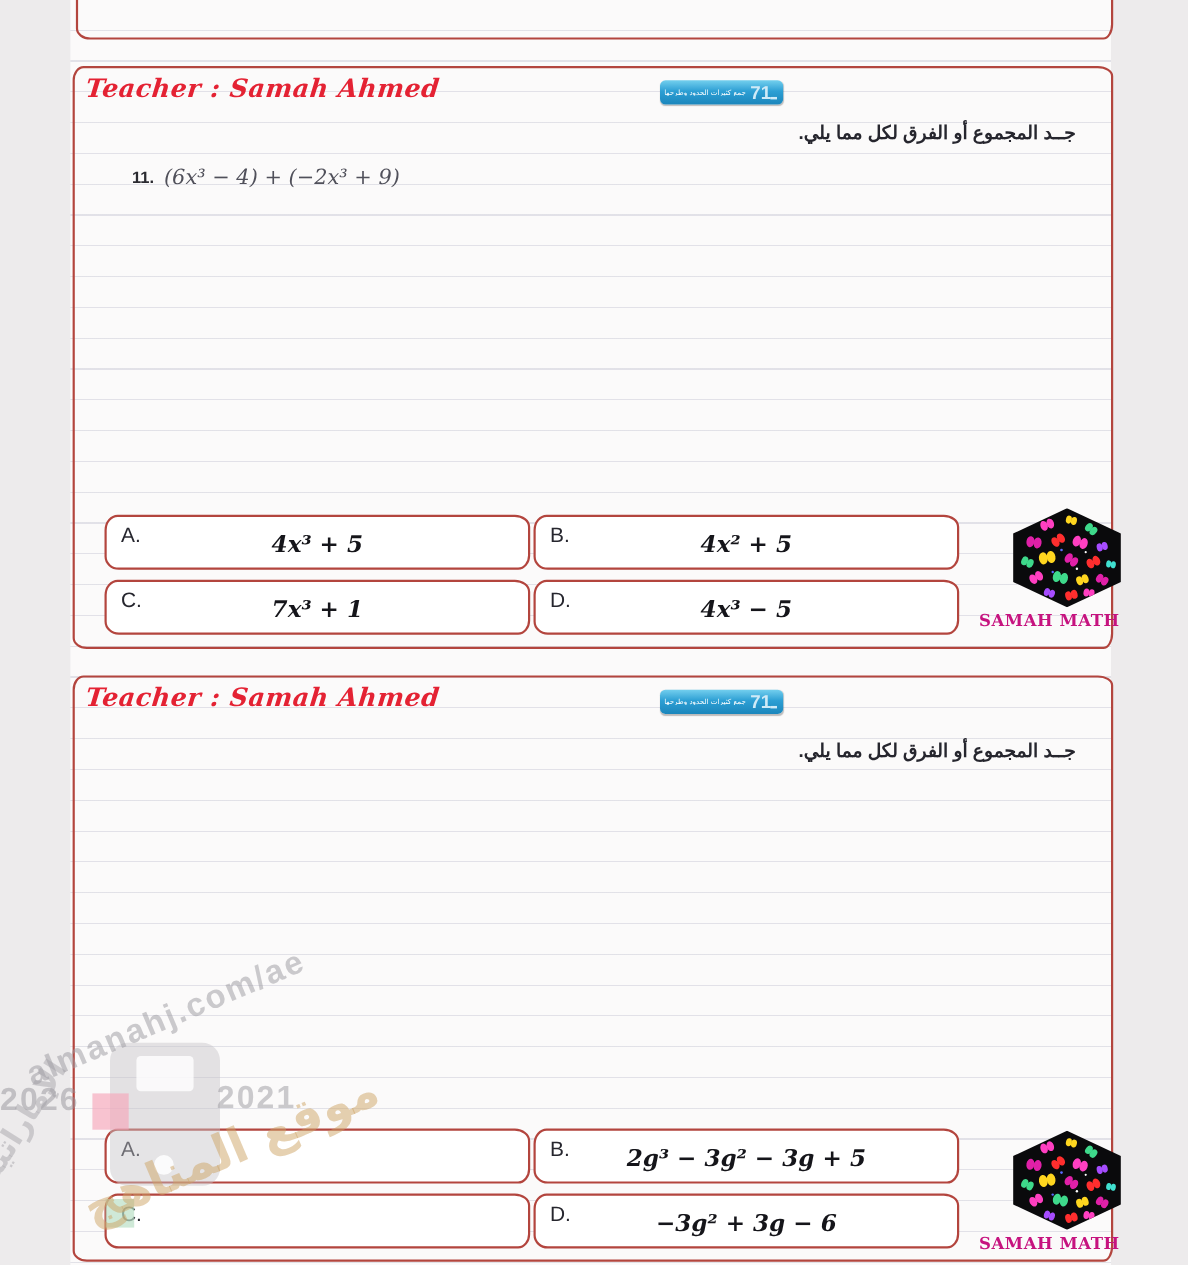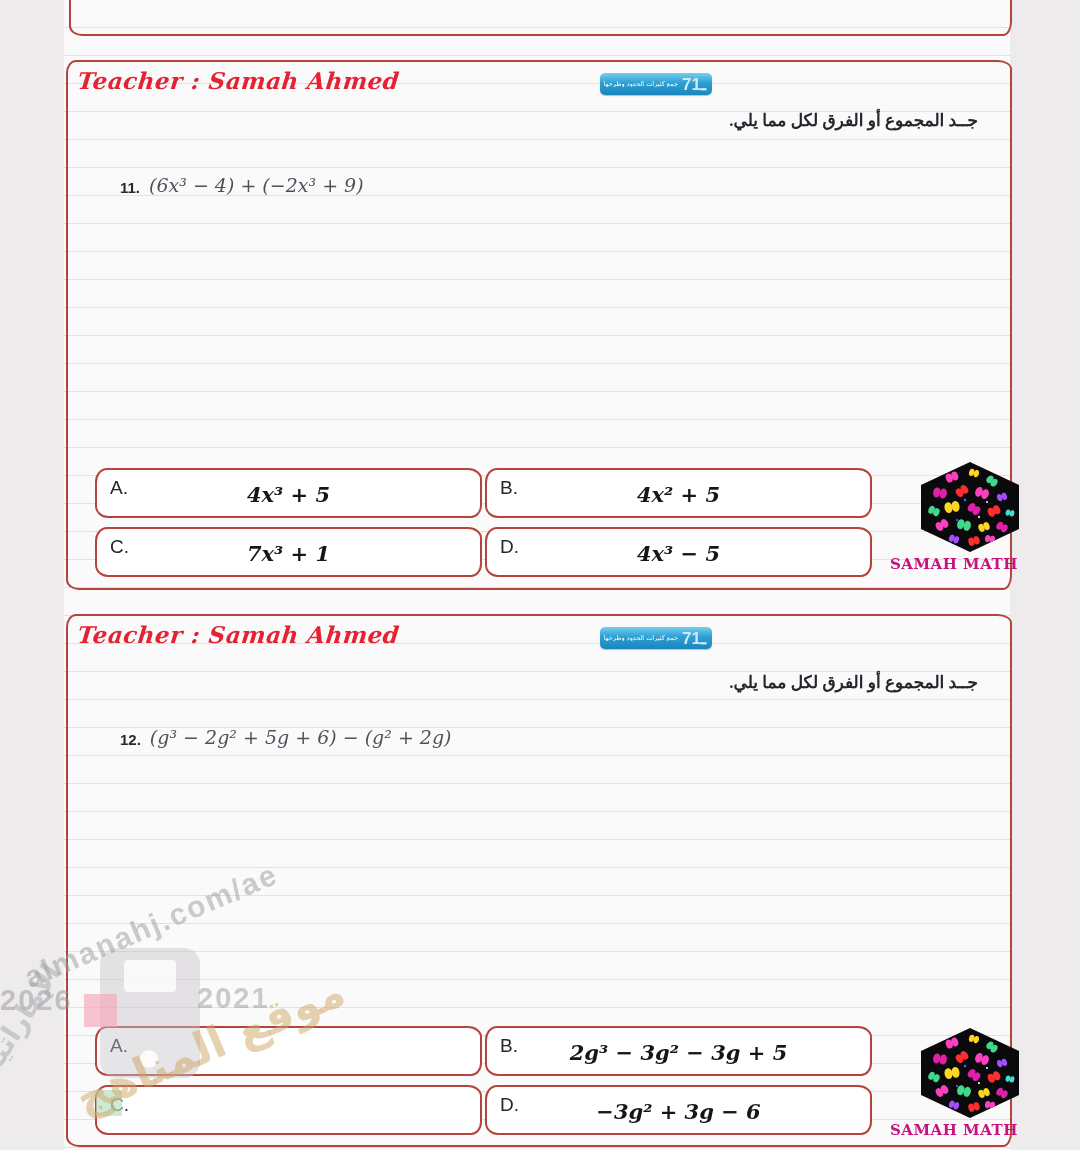--- a/index.html
+++ b/index.html
@@ -43,38 +43,38 @@
   .badge-ar{
     flex:1;font-size:6.5px;color:#ffffff;direction:rtl;text-align:center;
     font-family:"DejaVu Sans",sans-serif;line-height:1;white-space:nowrap;overflow:hidden;
   }
   .badge-num{
     font-size:17px;font-weight:bold;color:#cfeaf7;
     font-family:Liberation Sans, sans-serif;line-height:1;padding-right:2px;
   }
   .instruction{
     position:absolute;right:32px;direction:rtl;
-    font-family:Liberation Serif, serif;font-weight:bold;
+    font-family:Liberation Sans, sans-serif;font-weight:bold;
     font-size:17px;color:#26262e;white-space:nowrap;
   }
   .section1 .instruction{top:48px;}
   .section2 .instruction{top:56px;}
 
   .question{
-    position:absolute;left:52px;display:flex;align-items:flex-end;gap:9px;
+    position:absolute;left:52px;display:flex;align-items:center;gap:9px;
   }
   .section1 .question{top:88px;}
   .section2 .question{top:86px;}
   .q-num{
     font-family:"Liberation Sans",sans-serif;font-weight:bold;
     font-size:15px;color:#2a2a30;
   }
   .q-expr{
     font-family:"DejaVu Serif",serif;font-style:italic;
-    font-size:19px;color:#50505a;white-space:nowrap;margin-top:24px;
+    font-size:19px;color:#50505a;white-space:nowrap;
   }
 
   .answers{position:absolute;left:27px;display:flex;flex-direction:column;gap:9px;}
   .section1 .answers{top:406px;}
   .section2 .answers{top:410px;}
   .ans-row{display:flex;gap:3px;}
   .choice{
     position:relative;width:387px;height:50px;box-sizing:border-box;
     background:#ffffff;border:2px solid #b3453e;
     border-radius:12px 14px 11px 13px / 14px 11px 13px 12px;
@@ -234,24 +234,20 @@
 <div class="redbox section section2">
   <div class="teacher">Teacher : Samah Ahmed</div>
 
   <div class="badge">
     <span class="badge-ar">جمع كثيرات الحدود وطرحها</span>
     <span class="badge-num">7ـ1</span>
   </div>
 
   <div class="instruction">جــد المجموع أو الفرق لكل مما يلي.</div>
 
-  <div class="question">
-    <span class="q-num">12.</span>
-    <span class="q-expr">(g³ − 2g² + 5g + 6) − (g² + 2g)</span>
-  </div>
 
   <div class="answers">
     <div class="ans-row">
       <div class="choice">
         <span class="choice-letter">A.</span>
       </div>
       <div class="choice">
         <span class="choice-letter">B.</span>
         <span class="choice-value">2g³ − 3g² − 3g + 5</span>
       </div>

